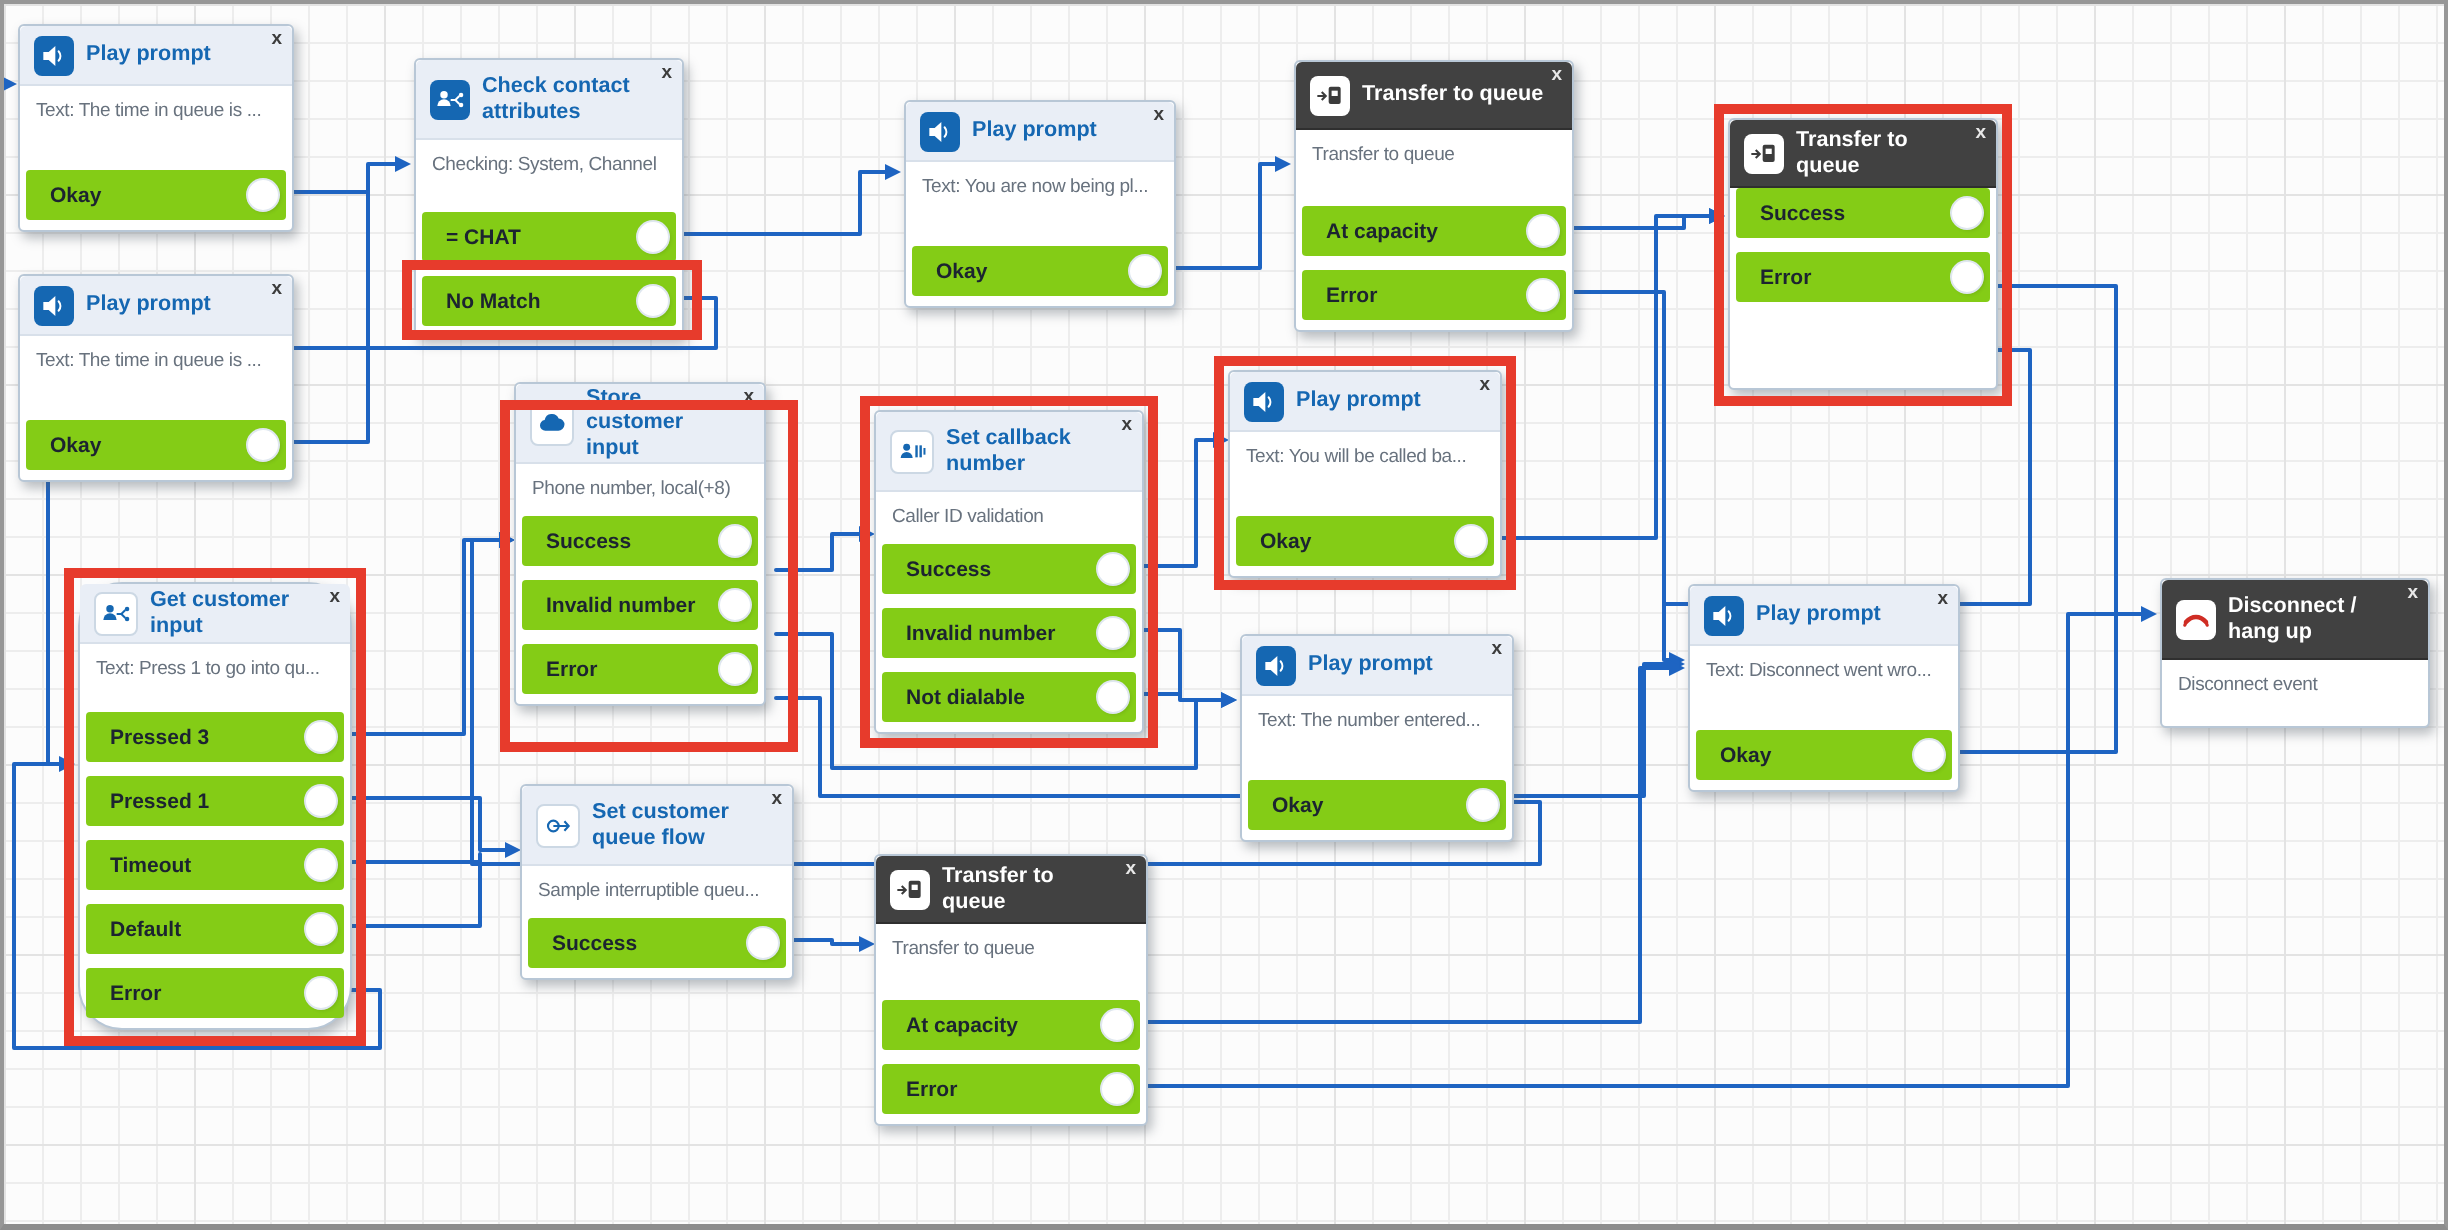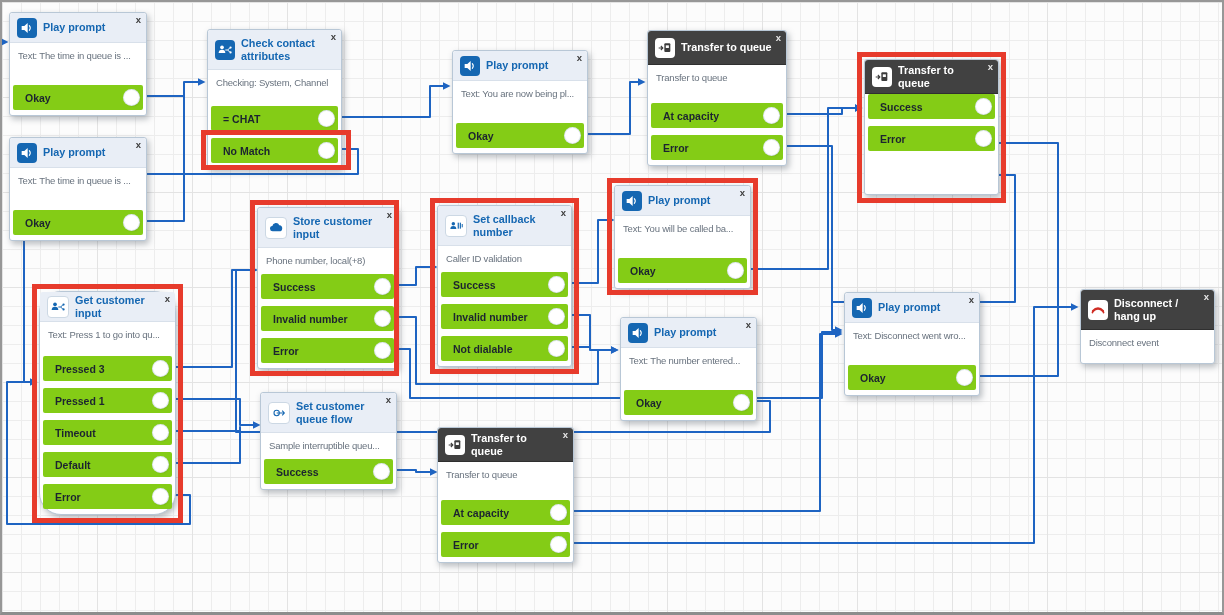--- a/index.html
+++ b/index.html
@@ -188,21 +188,21 @@
       </div>
       <div class="row">
         <span class="lbl">Success</span>
         <span class="dot"></span>
       </div>
       <div class="row">
         <span class="lbl">Error</span>
         <span class="dot"></span>
       </div>
     </div>
-    <div class="blk" style="left: 255px; top: 205px; width: 141px; height: 162px;">
+    <div class="blk" style="left: 255px; top: 189px; width: 126px; height: 162px;">
       <div class="hdr" style="height:40px">
         <span class="chip chip-light">
           <svg viewBox="0 0 24 24">
             <path d="M7 17a4 4 0 01-.5-7.97A5.5 5.5 0 0117 7.8 3.8 3.8 0 0116.5 17z" fill="#1567b2"></path>
           </svg>
         </span>
         <span class="ttl">Store customer input</span>
         <span class="close">x</span>
       </div>
       <div class="bdy" style="height:26px">Phone number, local(+8)</div>

